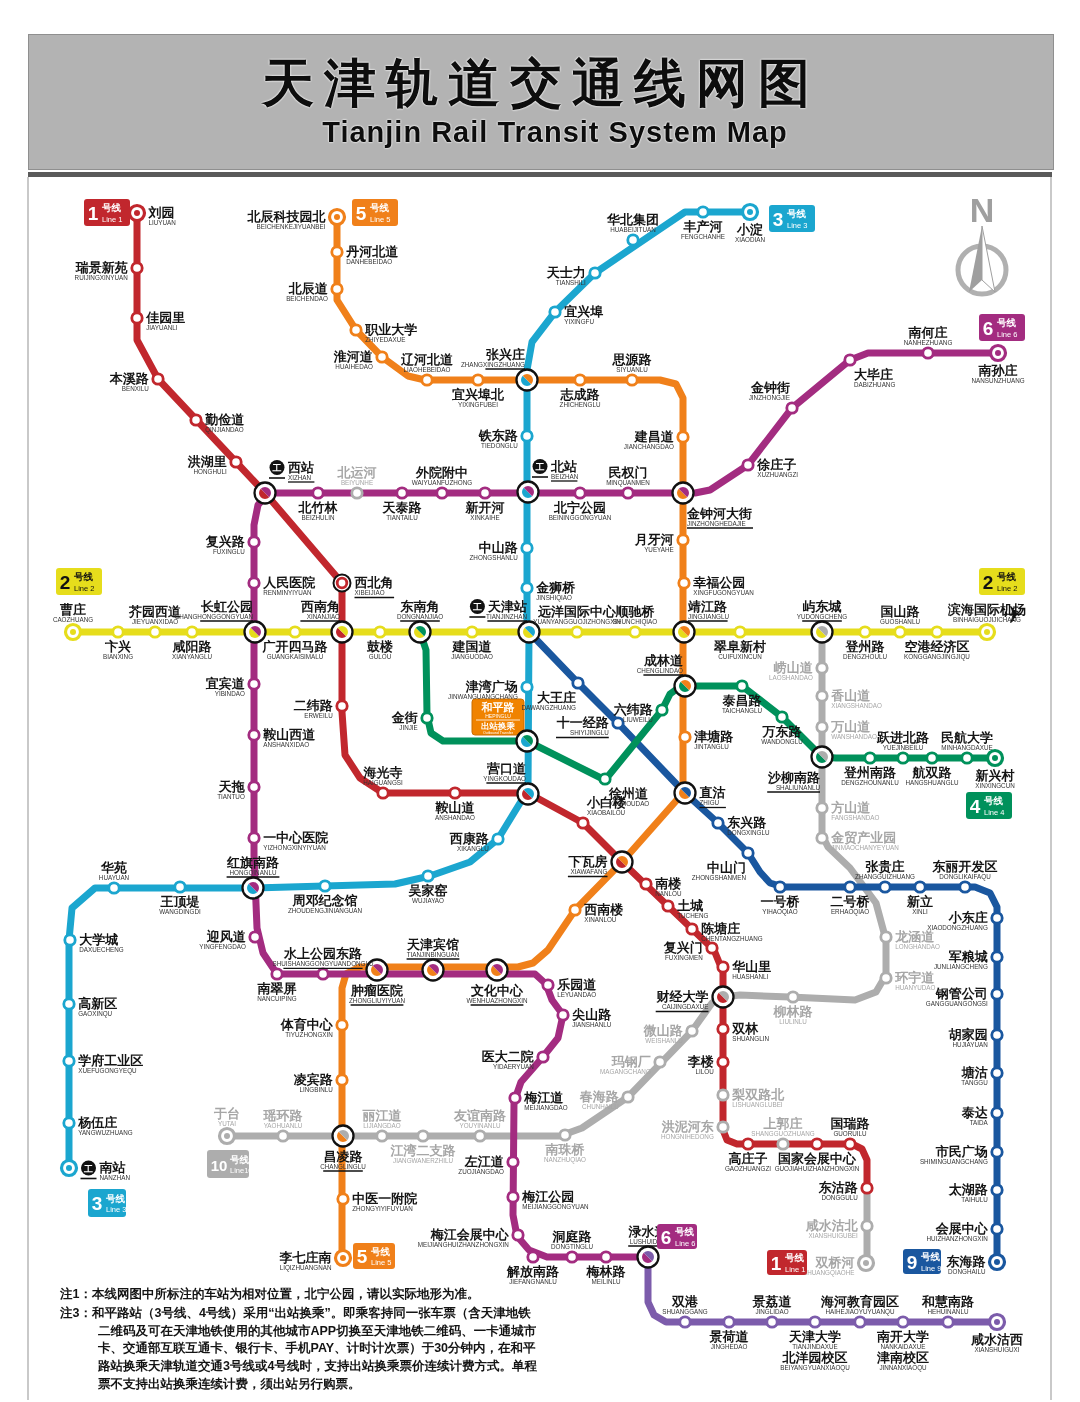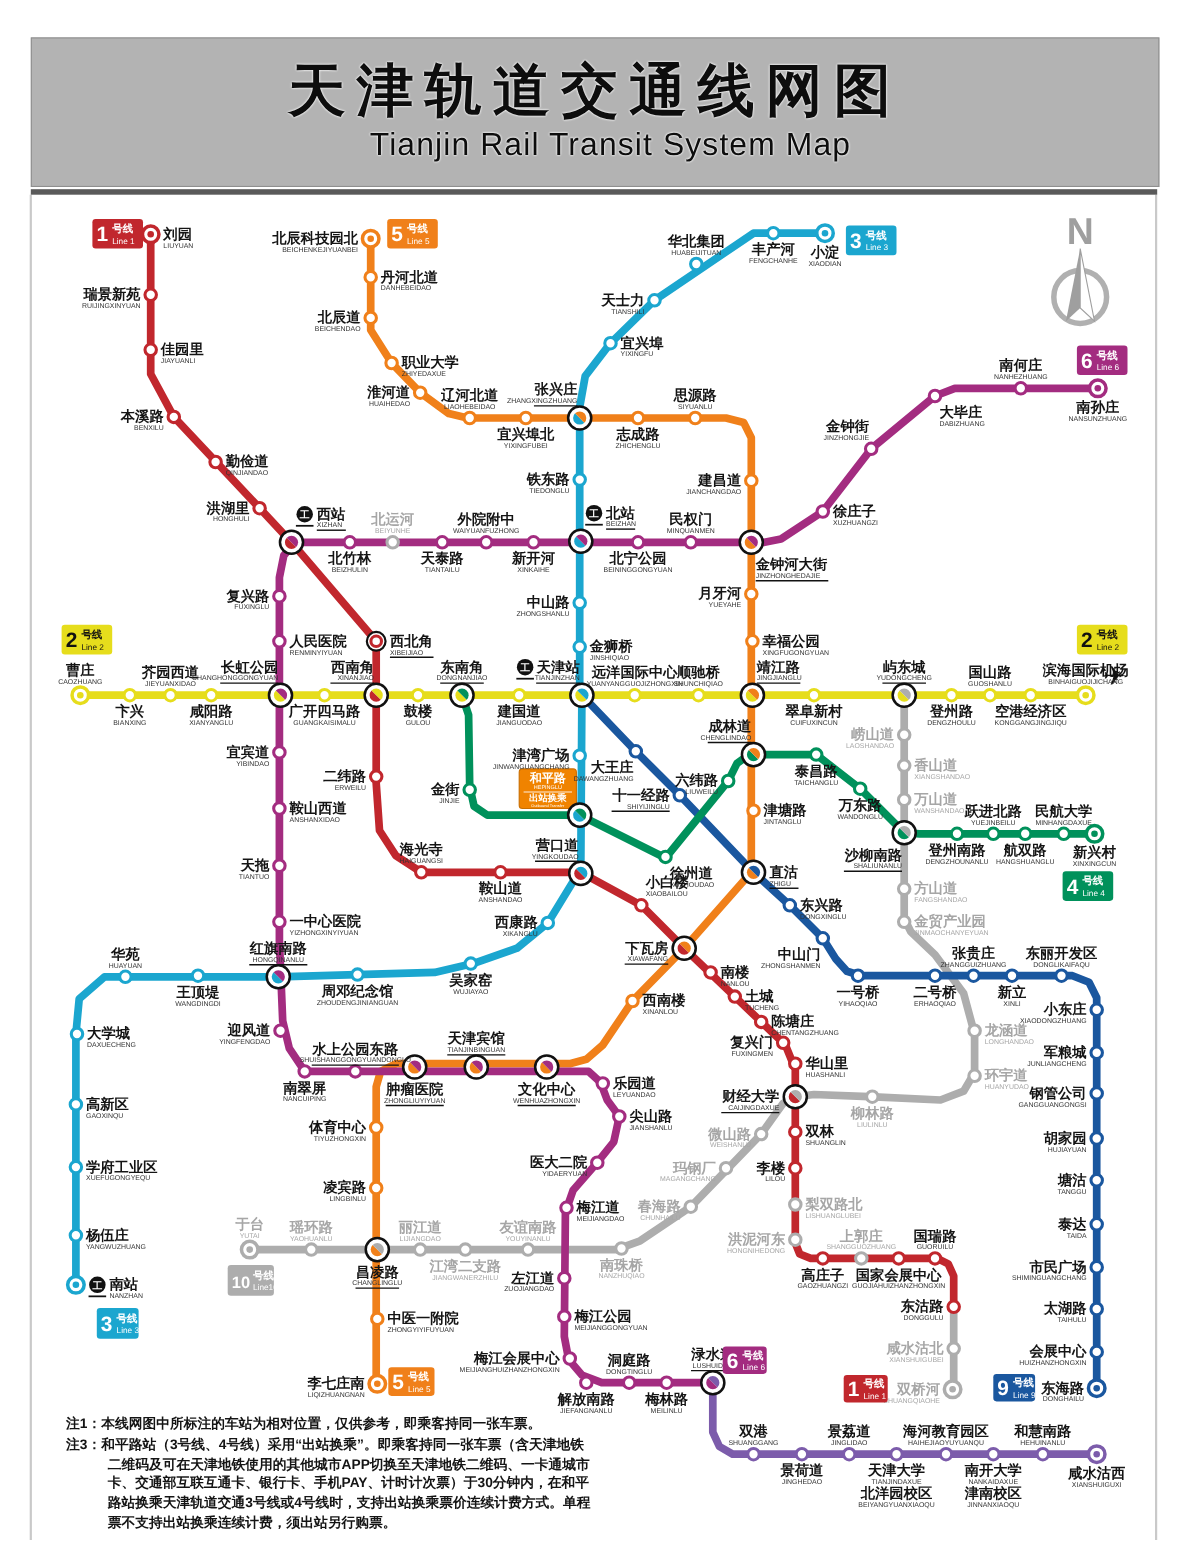--- a/index.html
+++ b/index.html
@@ -4,21 +4,21 @@
 <style>
   html,body{margin:0;padding:0;background:#fff;}
   #stage{position:relative;width:1080px;height:1402px;background:#fff;overflow:hidden;
          font-family:"Liberation Sans","DejaVu Sans",sans-serif;padding-left:20px;}
   #map-svg{position:absolute;left:0;top:0;width:1080px;height:1402px;}
   #header{position:absolute;left:28px;top:34px;width:1024px;height:134px;background:#b3b3b3;
           border:1px solid #8f8f8f;display:flex;flex-direction:column;align-items:center;justify-content:center;z-index:5;}
   #header-bar{position:absolute;left:28px;top:172px;width:1024px;height:5px;background:#5a5a5a;z-index:5;}
   #title-zh{font-size:52px;font-weight:900;color:#0d0d0d;letter-spacing:10px;line-height:1.1;
             text-shadow:0 0 2px #fff,0 0 2px #fff;}
-  #title-en{font-size:29px;font-weight:400;color:#0d0d0d;letter-spacing:1px;margin-top:4px;
+  #title-en{font-size:29px;font-weight:700;color:#0d0d0d;letter-spacing:1px;margin-top:4px;
             text-shadow:0 0 2px #fff,0 0 2px #fff;margin-left:28px;}
   #notes{position:absolute;left:60px;top:1286px;width:478px;z-index:4;color:#141414;
          font-size:12.5px;font-weight:700;line-height:1.42;}
   .note{padding-left:38px;text-indent:-38px;margin-bottom:1px;}
 </style>
 </head>
 <body>
 
 <div id="stage">
   <div id="header">
@@ -1164,16 +1164,16 @@
         <text x="102" y="221.5" font-size="7.5" fill="#fff" text-anchor="start" font-family="&quot;Liberation Sans&quot;,&quot;DejaVu Sans&quot;,sans-serif" font-weight="400">Line 1</text>
       </g>
       <g>
         <rect x="767" y="1250" width="40" height="25" rx="3" fill="#C1272D"></rect>
         <text x="776" y="1269.5" font-size="19" fill="#fff" text-anchor="middle" font-family="&quot;Liberation Sans&quot;,&quot;DejaVu Sans&quot;,sans-serif" font-weight="800">1</text>
         <text x="785" y="1261" font-size="9.5" fill="#fff" text-anchor="start" font-family="&quot;Liberation Sans&quot;,&quot;DejaVu Sans&quot;,sans-serif" font-weight="800">号线</text>
         <text x="785" y="1271.5" font-size="7.5" fill="#fff" text-anchor="start" font-family="&quot;Liberation Sans&quot;,&quot;DejaVu Sans&quot;,sans-serif" font-weight="400">Line 1</text>
       </g>
     </svg>
   <div id="notes">
-    <div class="note">注1：本线网图中所标注的车站为相对位置，仅供参考，即乘客持同一张车票。</div>
+    <div class="note">注1：本线网图中所标注的车站为相对位置，北宁公园，请以实际地形为准。</div>
     <div class="note">注3：和平路站（3号线、4号线）采用“出站换乘”。即乘客持同一张车票（含天津地铁二维码及可在天津地铁使用的其他城市APP切换至天津地铁二维码、一卡通城市卡、交通部互联互通卡、银行卡、手机PAY、计时计次票）于30分钟内，在和平路站换乘天津轨道交通3号线或4号线时，支持出站换乘票价连续计费方式。单程票不支持出站换乘连续计费，须出站另行购票。</div>
   </div>
 </div>
 
 </body></html>

